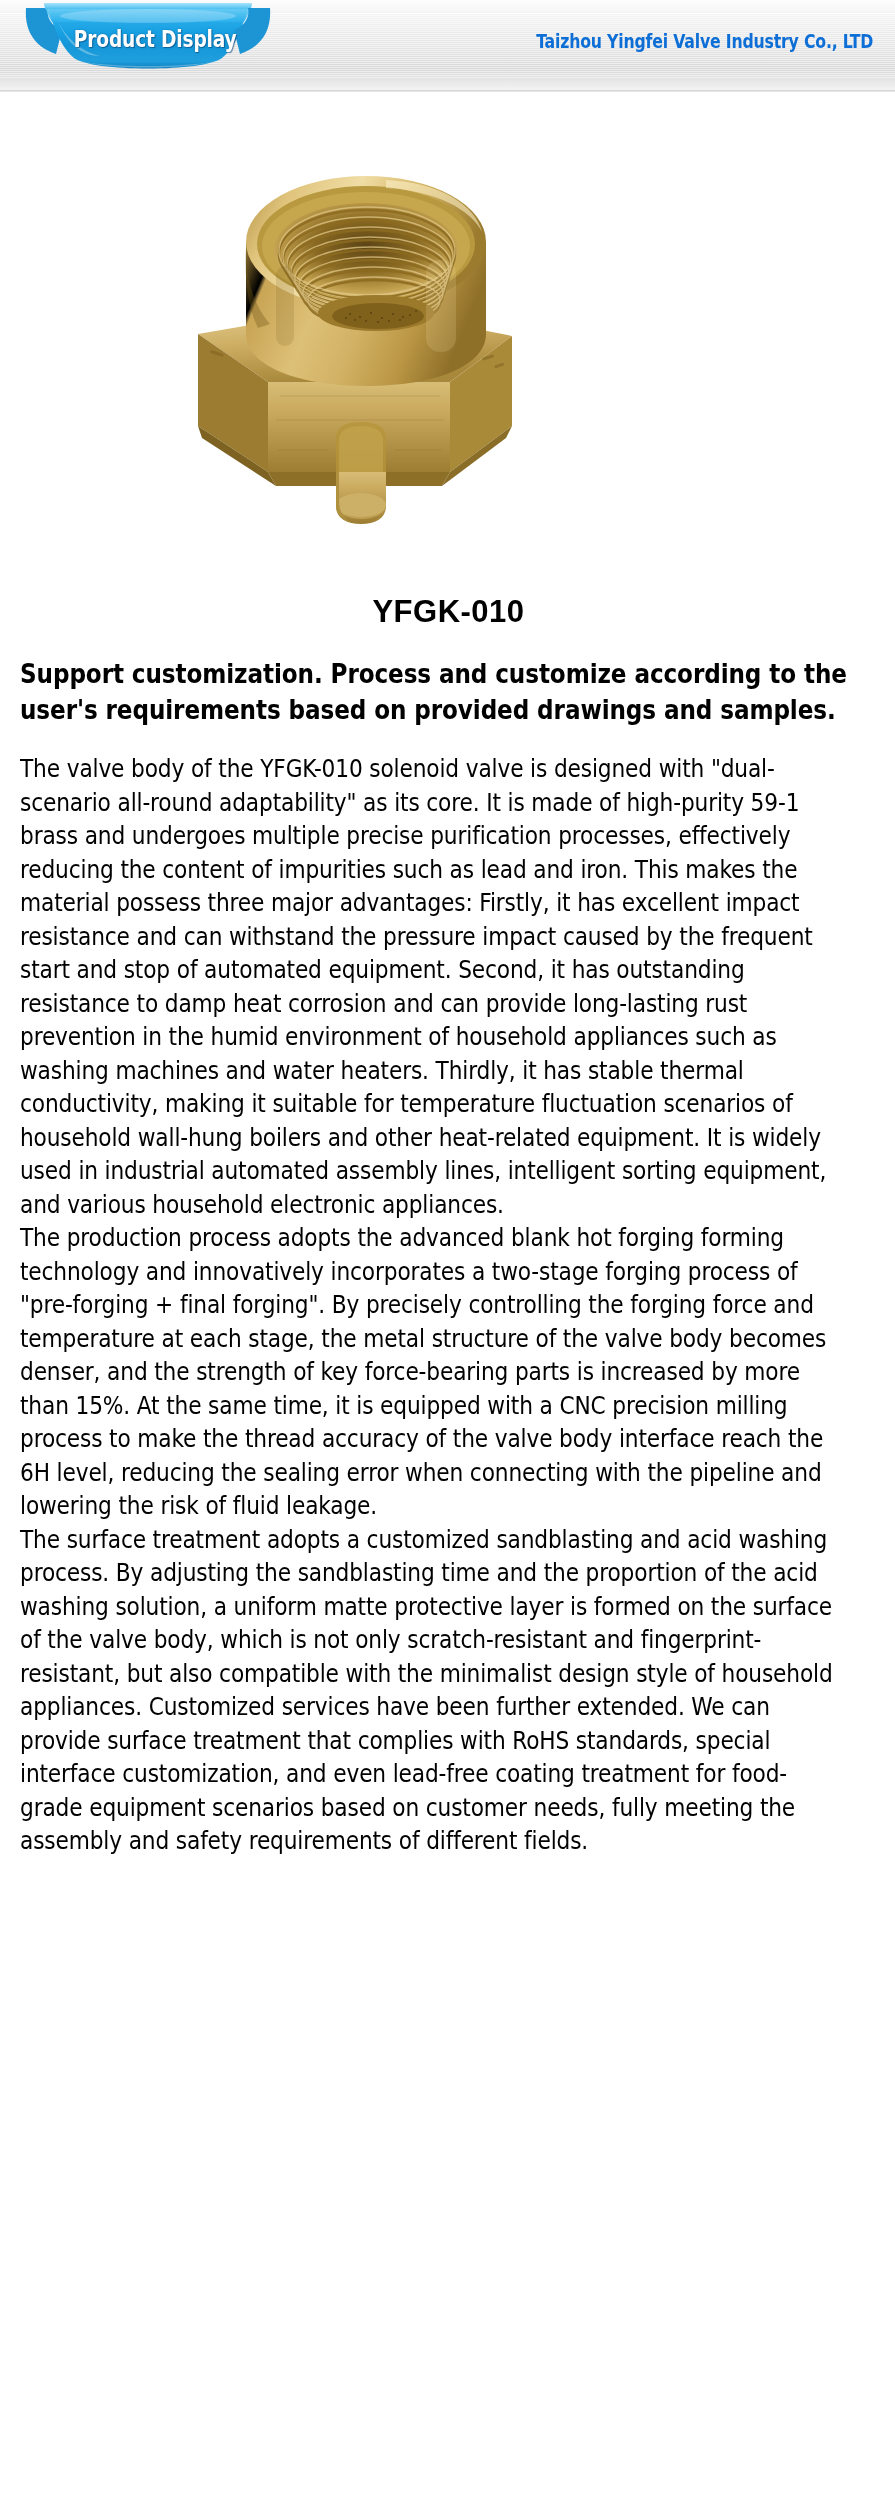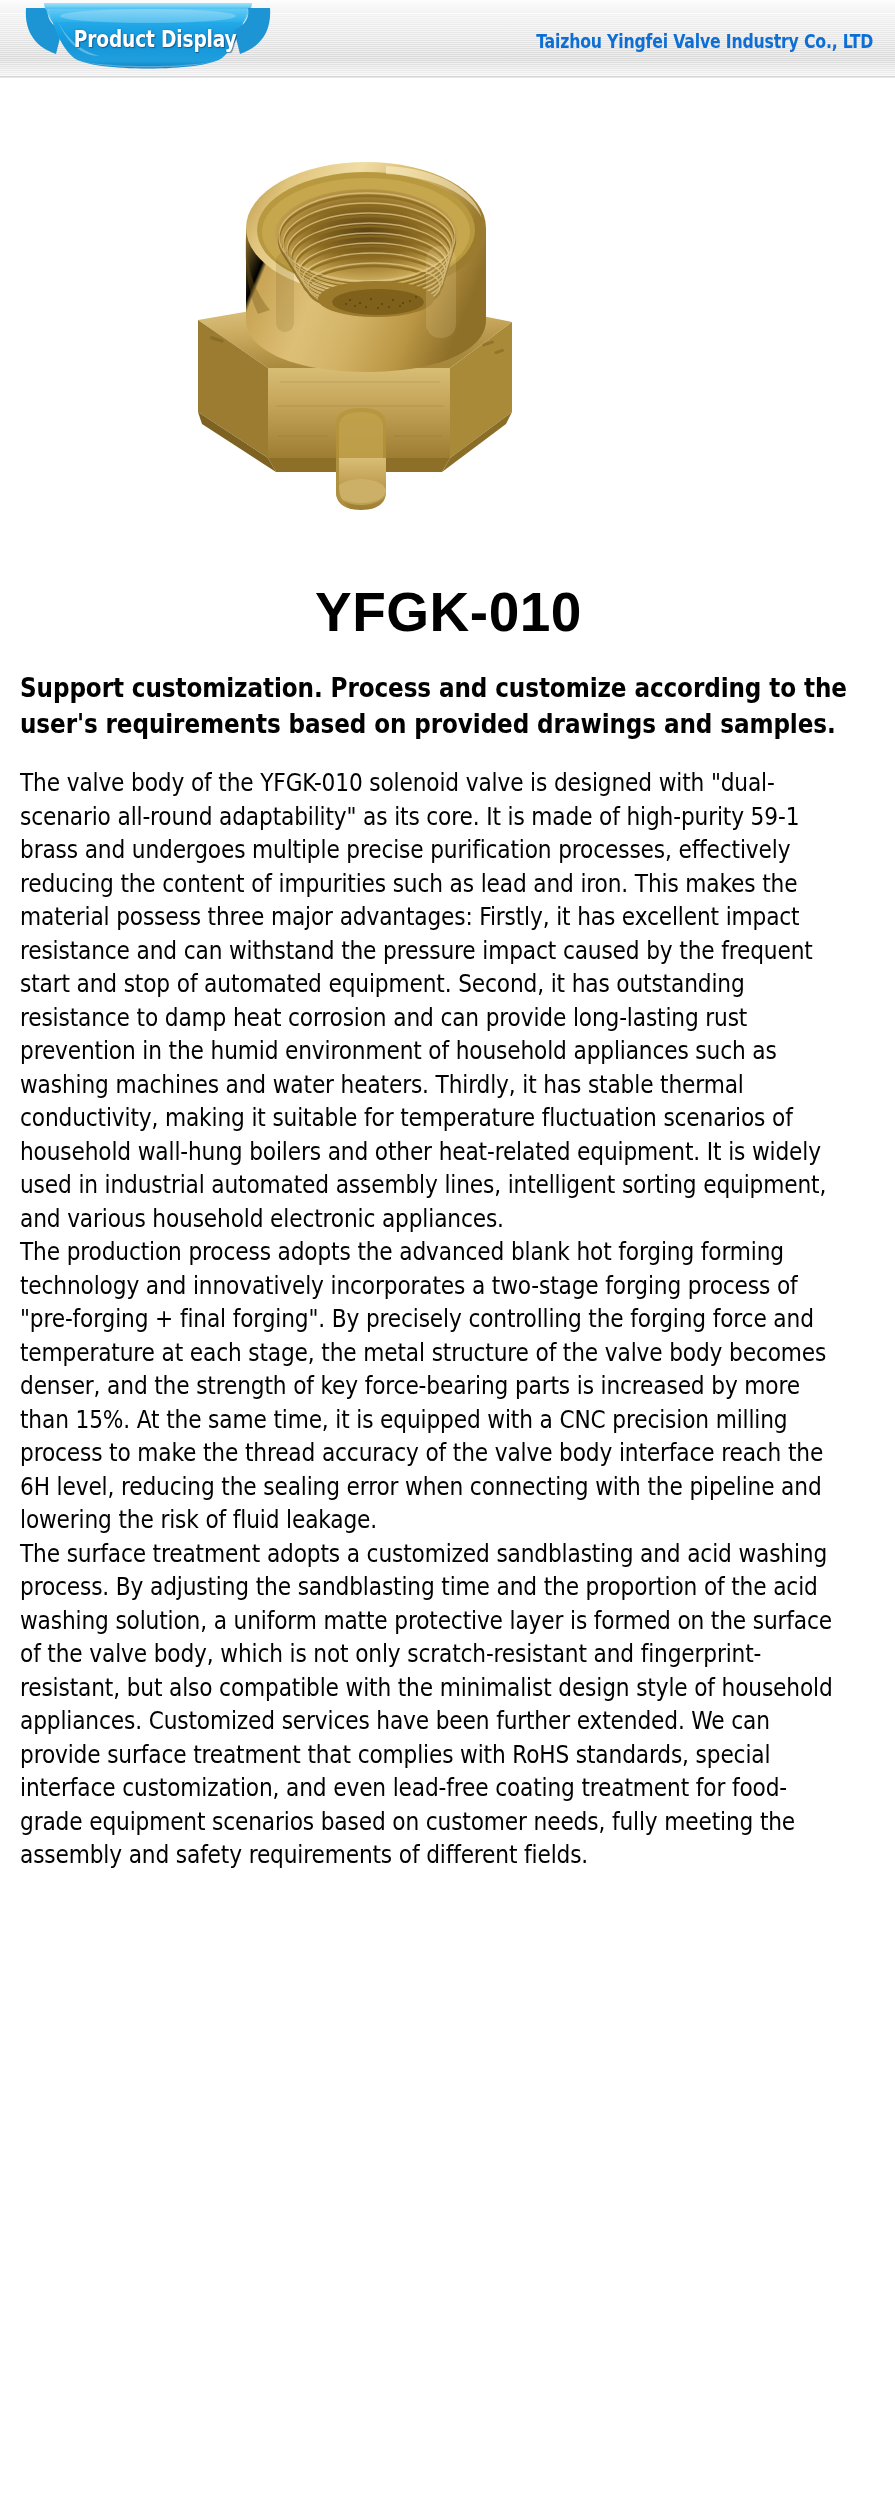--- a/index.html
+++ b/index.html
@@ -4,21 +4,21 @@
 <style>
   html,body{margin:0;padding:0;}
   body{
     width:895px;height:2493px;background:#ffffff;
     font-family:"Liberation Sans","DejaVu Sans",sans-serif;
     overflow:hidden;position:relative;
   }
 
   
   .header{
-    position:relative;width:895px;height:78px;
+    position:relative;width:895px;height:92px;
     background:linear-gradient(to bottom,#fdfdfd 0%,#f2f2f2 18%,#e4e4e4 52%,#d8d8d8 76%,#ececec 92%,#f7f7f7 100%);
     overflow:hidden;
   }
   .header-hatch{
     position:absolute;left:0;top:14px;width:895px;height:64px;
     background-image:repeating-linear-gradient(0deg,rgba(255,255,255,.55) 0 1px,rgba(0,0,0,0) 1px 2px);
     pointer-events:none;
   }
   .header-topline{
     position:absolute;left:0;top:13px;width:895px;height:1px;background:rgba(255,255,255,.9);
@@ -55,21 +55,21 @@
     margin-top:18px;
   }
   .valve{position:absolute;left:150px;top:10px;width:450px;height:440px;}
 
   
   .content{padding:0 18px 0 20px;box-sizing:border-box;width:895px;}
 
   .product-title{
     text-align:center;
     font-family:"Liberation Sans","DejaVu Sans",sans-serif;
-    font-weight:bold;font-size:55px;color:#000;
+    font-weight:bold;font-size:31px;color:#000;
     margin:14px 0 26px 0;letter-spacing:.5px;
   }
 
   .subtitle{
     font-family:"DejaVu Sans Condensed","Liberation Sans",sans-serif;
     font-weight:bold;font-size:26.5px;line-height:36px;color:#000;
     margin:0 0 24px 0;letter-spacing:-0.1px;
     transform:scaleX(.97);transform-origin:left top;
   }
 

